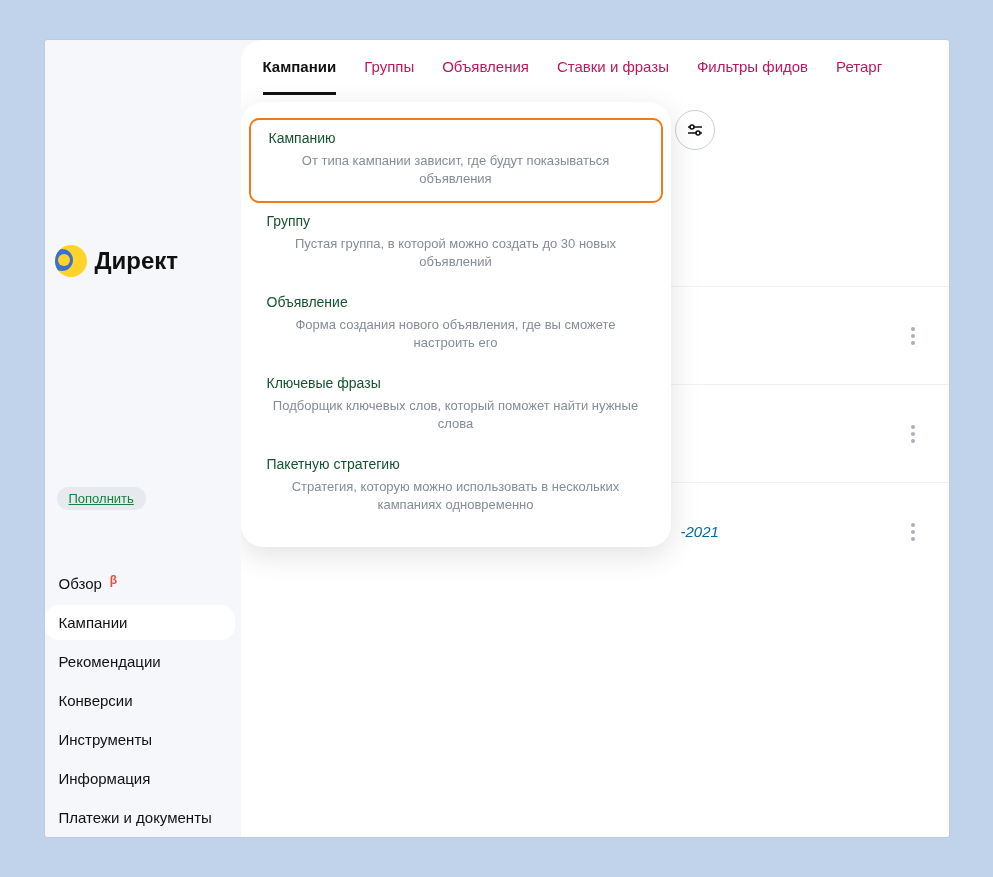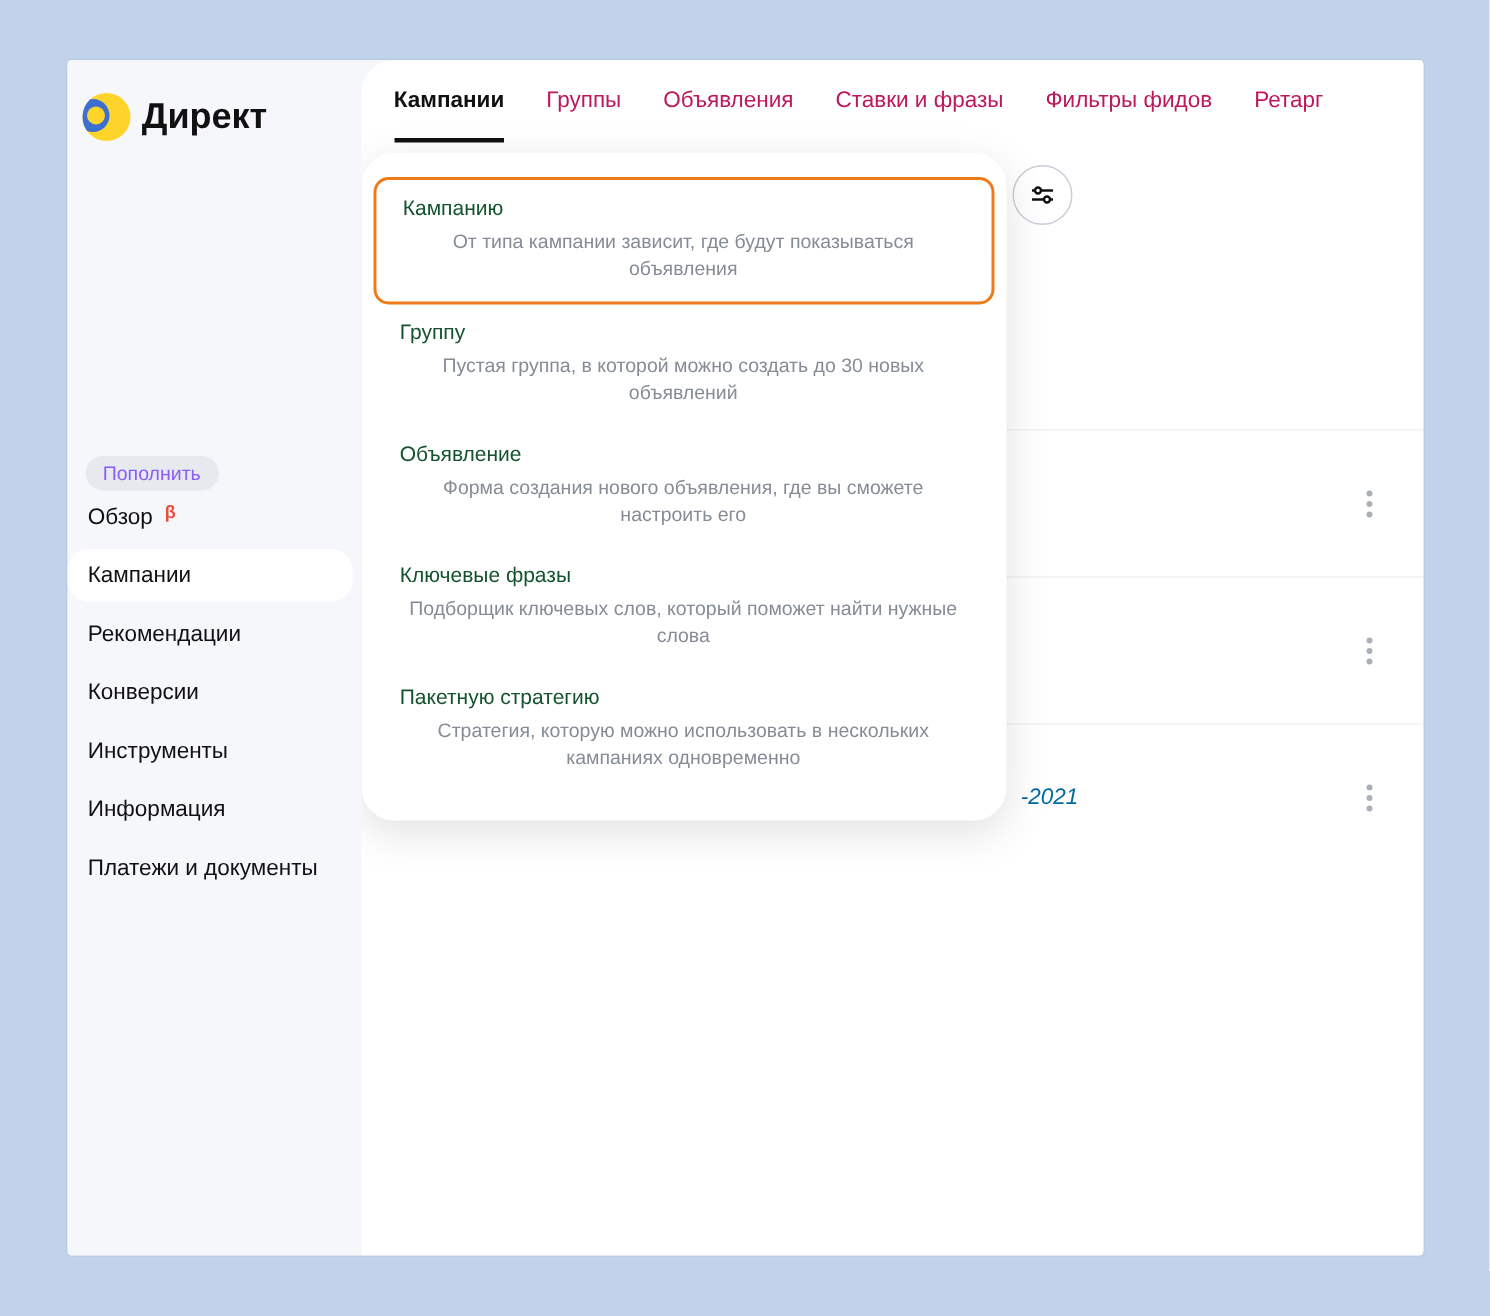--- a/index.html
+++ b/index.html
@@ -21,21 +21,22 @@
     overflow: hidden;
     display: flex;
     position: relative;
   }
   
   .sidebar {
     width: 196px;
     background: #f5f7fb;
     display: flex;
     flex-direction: column;
-    padding-top: 12px;
+    padding-top: 24px;
+    justify-content: flex-end;
   }
   .logo-row {
     display: flex;
     align-items: center;
     padding: 0 0 0 10px;
     height: 52px;
     gap: 8px;
   }
   .logo-mark {
     width: 32px;
@@ -77,26 +78,28 @@
     font-weight: 500;
     cursor: pointer;
   }
   .sidebar-spacer { height: 200px; }
   .topup-pill {
     margin-left: 12px;
     background: #e6eaef;
     border-radius: 14px;
     padding: 4px 12px;
     font-size: 13px;
-    color: #8b5cf6;
+    color: #15803d;
     display: inline-block;
     width: fit-content;
     cursor: pointer;
+    text-decoration: underline;
   }
   .nav-list {
+    margin-top: 56px;
     display: flex;
     flex-direction: column;
     gap: 4px;
   }
   .nav-item {
     padding: 9px 0 9px 14px;
     font-size: 15px;
     color: #111;
     cursor: pointer;
     border-radius: 14px;

